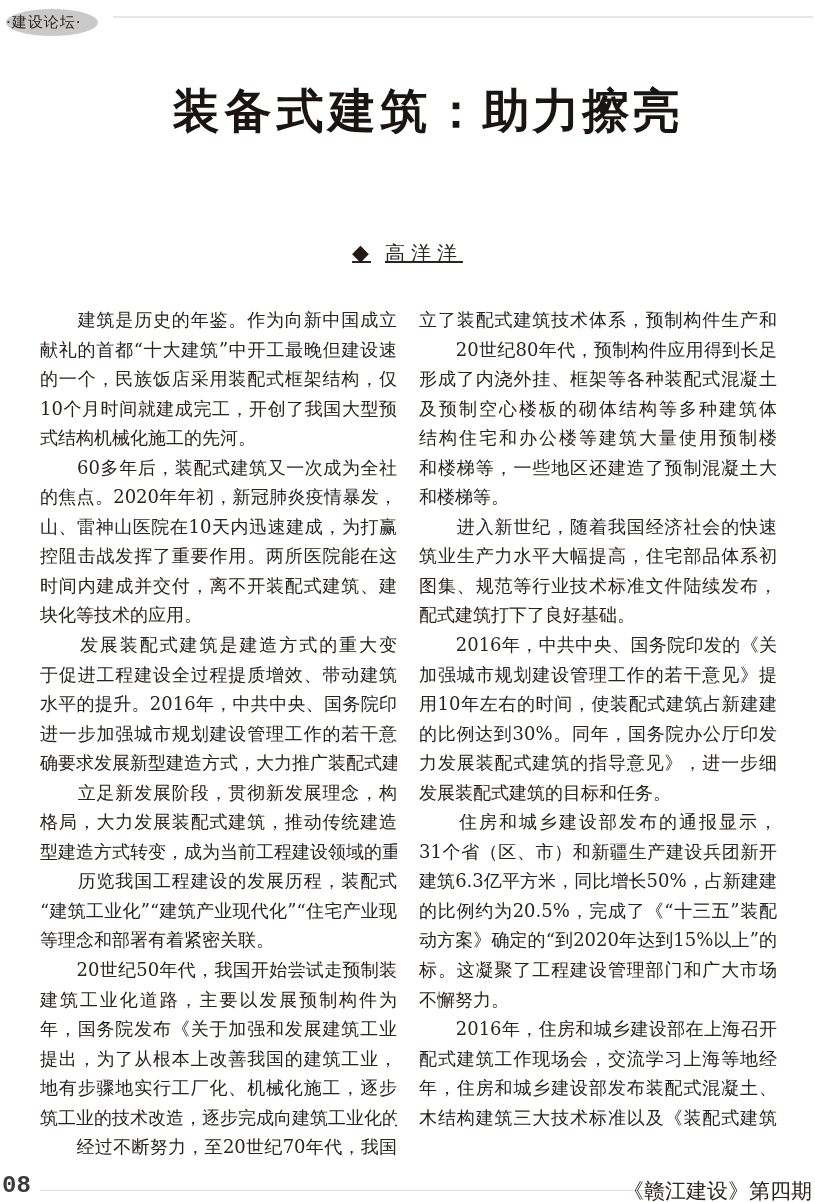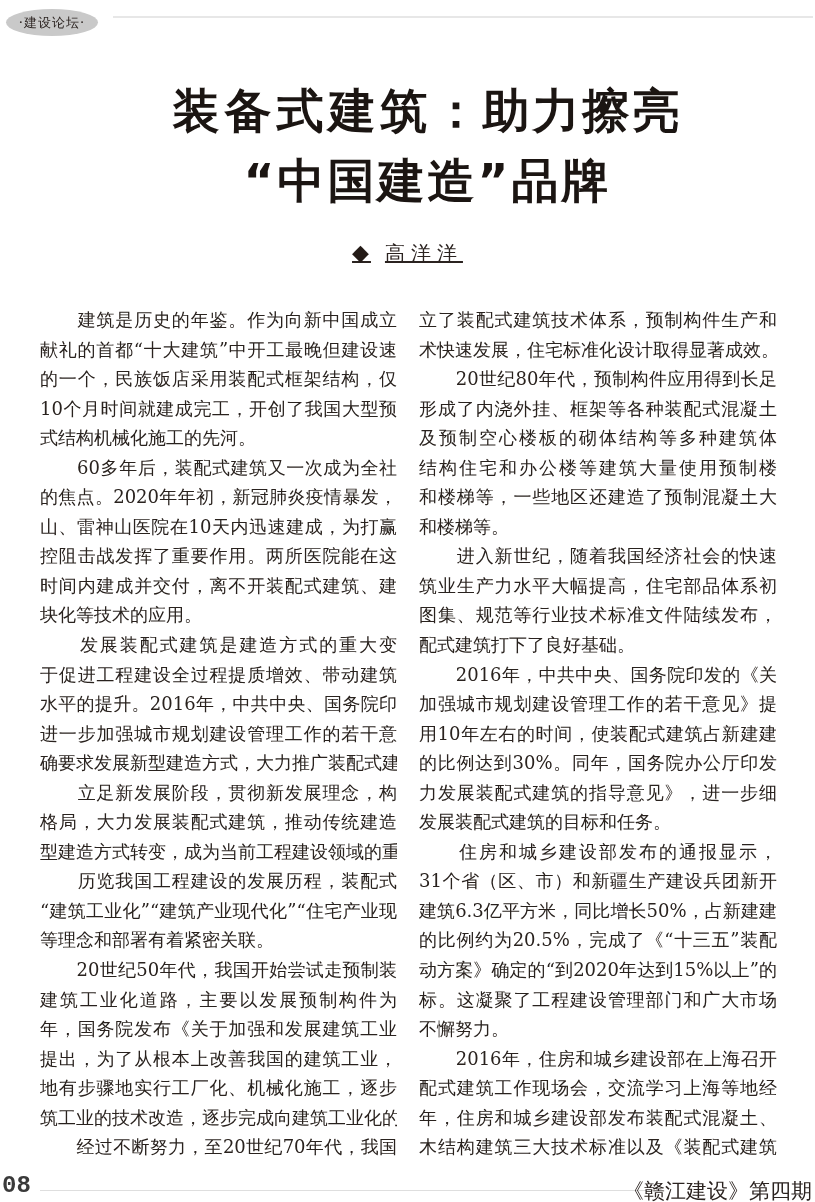--- a/index.html
+++ b/index.html
@@ -3,22 +3,22 @@
 <meta charset="utf-8">
 <style>
   html,body { margin:0; padding:0; background:#fff; }
   .page {
     position:relative; width:815px; height:1202px; background:#ffffff;
     font-family:"DejaVu Serif","Liberation Serif",serif; overflow:hidden;
   }
   .section-badge {
     position:absolute; left:6px; top:9px; width:92px; height:27px;
     background:#c9c9c9; border-radius:50%;
-    display:flex; align-items:center; justify-content:center;
-    font-size:13px; color:#2b2320; letter-spacing:1px; white-space:nowrap;
+    display:flex; align-items:center; 
+    font-size:15px; color:#2b2320; letter-spacing:1px; white-space:nowrap;
   }
   .top-rule {
     position:absolute; left:113px; top:16px; right:2px; height:2px; background:#e7e7e7;
   }
   .article-title {
     position:absolute; top:76px; left:0; right:0; text-align:center;
     font-family:"DejaVu Sans","Liberation Sans",sans-serif;
     color:#1b1512; font-size:47px; line-height:70px; font-weight:700; letter-spacing:3px;
     white-space:nowrap;
     margin-left:40px;
@@ -57,21 +57,20 @@
 
 <div class="page">
 
   <div class="section-badge">
     <span>·建设论坛·</span>
   </div>
   <div class="top-rule"></div>
 
   <div class="article-title">
     <div><span class="heavy">装备式建筑</span><span>：</span><span>助力擦亮</span></div>
-    <div>“中国建造”品牌</div>
   </div>
 
   <div class="author-line">
     <span class="diamond">◆</span><span class="name">高洋洋</span>
   </div>
 
   <div class="col col-left">
       <div class="text-line stretch">　　建筑是历史的年鉴。作为向新中国成立10周年</div>
       <div class="text-line stretch">献礼的首都“十大建筑”中开工最晚但建设速度最快</div>
       <div class="text-line stretch">的一个，民族饭店采用装配式框架结构，仅用了短短</div>
@@ -97,21 +96,20 @@
       <div class="text-line stretch">　　20世纪50年代，我国开始尝试走预制装配式</div>
       <div class="text-line stretch">建筑工业化道路，主要以发展预制构件为主。1956</div>
       <div class="text-line stretch">年，国务院发布《关于加强和发展建筑工业的决定》</div>
       <div class="text-line stretch">提出，为了从根本上改善我国的建筑工业，必须积极</div>
       <div class="text-line stretch">地有步骤地实行工厂化、机械化施工，逐步完成对建</div>
       <div class="text-line">筑工业的技术改造，逐步完成向建筑工业化的过渡。</div>
       <div class="text-line stretch">　　经过不断努力，至20世纪70年代，我国初步建</div>
     </div>
   <div class="col col-right">
       <div class="text-line stretch">立了装配式建筑技术体系，预制构件生产和施工技</div>
-      <div class="text-line">术快速发展，住宅标准化设计取得显著成效。</div>
       <div class="text-line stretch">　　20世纪80年代，预制构件应用得到长足发展，</div>
       <div class="text-line stretch">形成了内浇外挂、框架等各种装配式混凝土结构以</div>
       <div class="text-line stretch">及预制空心楼板的砌体结构等多种建筑体系，砖混</div>
       <div class="text-line stretch">结构住宅和办公楼等建筑大量使用预制楼板、过梁</div>
       <div class="text-line stretch">和楼梯等，一些地区还建造了预制混凝土大板楼、混</div>
       <div class="text-line">和楼梯等。</div>
       <div class="text-line stretch">　　进入新世纪，随着我国经济社会的快速发展，建</div>
       <div class="text-line stretch">筑业生产力水平大幅提高，住宅部品体系初步建立，</div>
       <div class="text-line stretch">图集、规范等行业技术标准文件陆续发布，为发展装</div>
       <div class="text-line">配式建筑打下了良好基础。</div>

